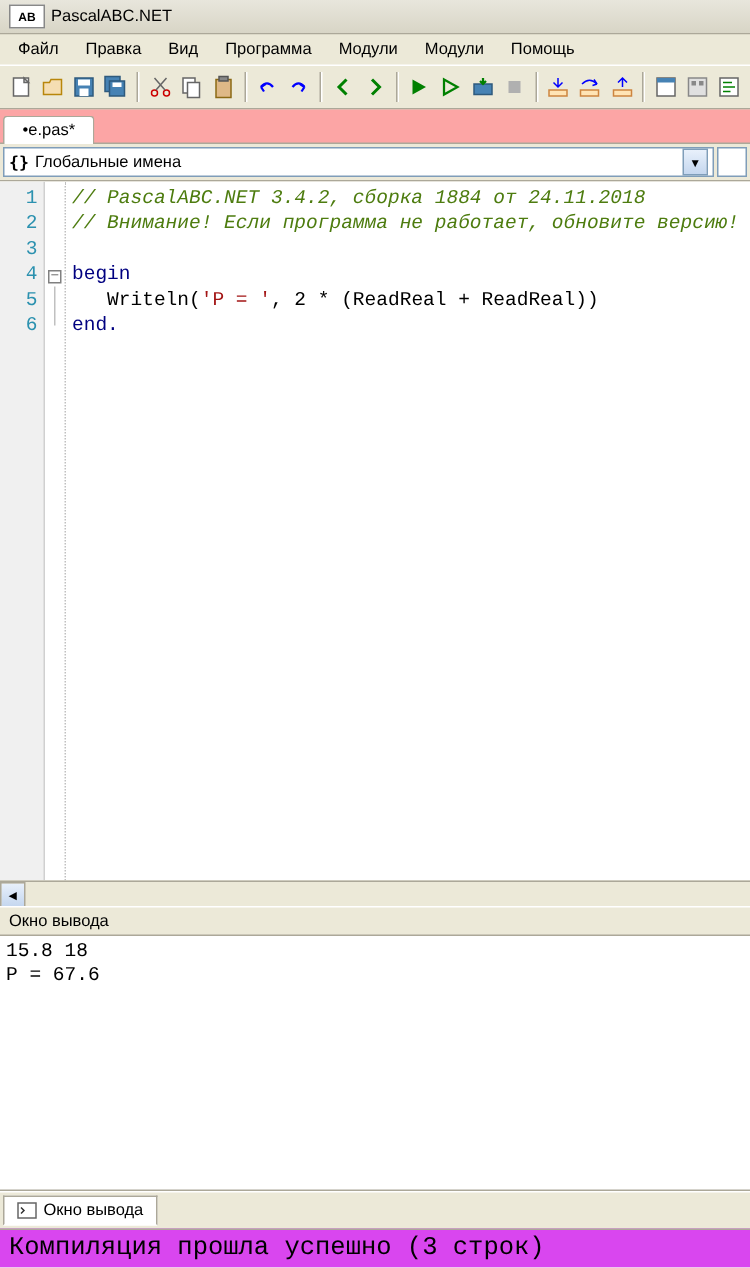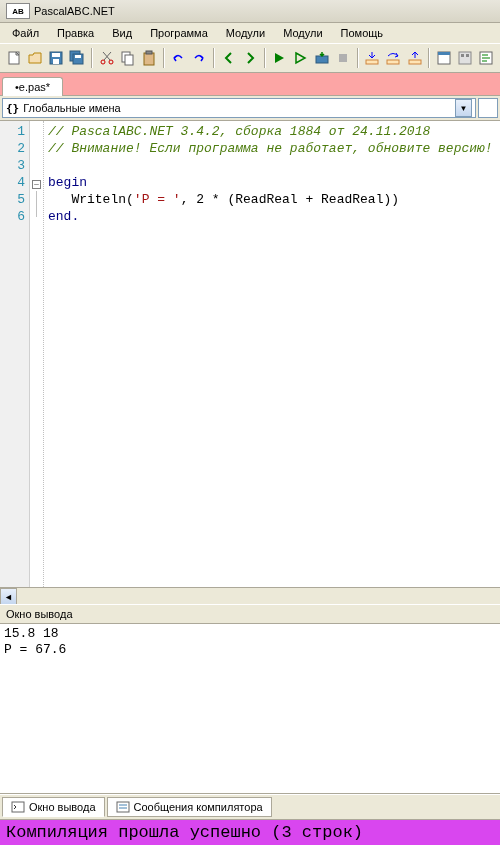--- a/index.html
+++ b/index.html
@@ -434,26 +434,17 @@
 <div class="bottom-tabs">
   <div class="btab active">
     <span class="btab-icon">
         <svg width="14" height="14">
           <rect x="1" y="2" width="12" height="10" fill="#fff" stroke="#666"></rect>
           <path d="M3 5 L5 7 L3 9" stroke="#333" fill="none"></path>
         </svg>
       </span>
     <span>Окно вывода</span>
   </div>
-  <div class="btab">
-    <span class="btab-icon">
-        <svg width="14" height="14">
-          <rect x="1" y="2" width="12" height="10" fill="#fff" stroke="#666"></rect>
-          <path d="M3 5 L11 5 M3 8 L11 8" stroke="#4682b4"></path>
-        </svg>
-      </span>
-    <span>Сообщения компилятора</span>
-  </div>
 </div>
 
 <div class="status-bar">
   <span>Компиляция прошла успешно (3 строк)</span>
 </div>
 
 </body></html>

